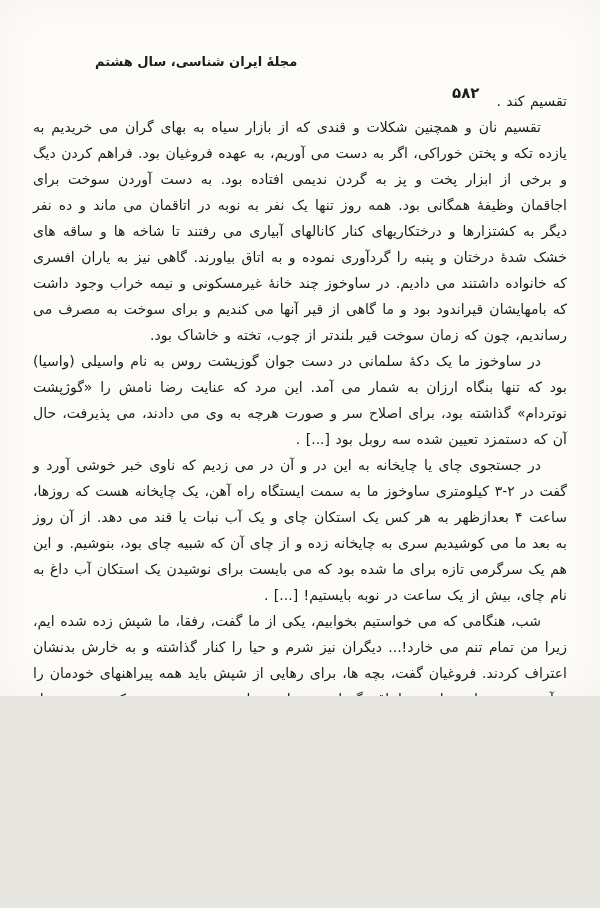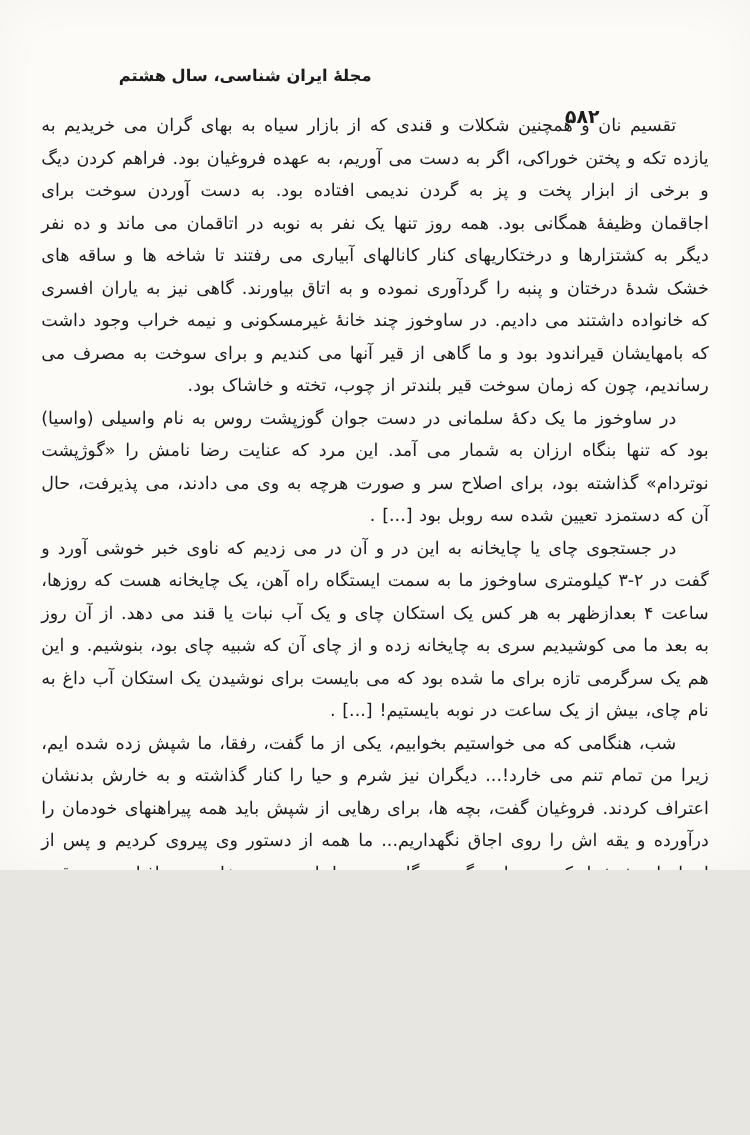--- a/index.html
+++ b/index.html
@@ -67,19 +67,20 @@
 <body>
 
 <div class="page">
 
   <div class="running-head">
     <span class="journal-title">مجلهٔ ایران شناسی، سال هشتم</span>
     <span class="page-number">۵۸۲</span>
   </div>
 
   <div class="body-text">
+    <p class="noindent">تقسیم کند .</p>
     <p class="indent">تقسیم نان و همچنین شکلات و قندی که از بازار سیاه به بهای گران می خریدیم به یازده تکه و پختن خوراکی، اگر به دست می آوریم، به عهده فروغیان بود. فراهم کردن دیگ و برخی از ابزار پخت و پز به گردن ندیمی افتاده بود. به دست آوردن سوخت برای اجاقمان وظیفهٔ همگانی بود. همه روز تنها یک نفر به نوبه در اتاقمان می ماند و ده نفر دیگر به کشتزارها و درختکاریهای کنار کانالهای آبیاری می رفتند تا شاخه ها و ساقه های خشک شدهٔ درختان و پنبه را گردآوری نموده و به اتاق بیاورند. گاهی نیز به یاران افسری که خانواده داشتند می دادیم. در ساوخوز چند خانهٔ غیرمسکونی و نیمه خراب وجود داشت که بامهایشان قیراندود بود و ما گاهی از قیر آنها می کندیم و برای سوخت به مصرف می رساندیم، چون که زمان سوخت قیر بلندتر از چوب، تخته و خاشاک بود.</p>
     <p class="indent">در ساوخوز ما یک دکهٔ سلمانی در دست جوان گوزپشت روس به نام واسیلی (واسیا) بود که تنها بنگاه ارزان به شمار می آمد. این مرد که عنایت رضا نامش را «گوژپشت نوتردام» گذاشته بود، برای اصلاح سر و صورت هرچه به وی می دادند، می پذیرفت، حال آن که دستمزد تعیین شده سه روبل بود [...] .</p>
     <p class="indent">در جستجوی چای یا چایخانه به این در و آن در می زدیم که ناوی خبر خوشی آورد و گفت در ۲-۳ کیلومتری ساوخوز ما به سمت ایستگاه راه آهن، یک چایخانه هست که روزها، ساعت ۴ بعدازظهر به هر کس یک استکان چای و یک آب نبات یا قند می دهد. از آن روز به بعد ما می کوشیدیم سری به چایخانه زده و از چای آن که شبیه چای بود، بنوشیم. و این هم یک سرگرمی تازه برای ما شده بود که می بایست برای نوشیدن یک استکان آب داغ به نام چای، بیش از یک ساعت در نوبه بایستیم! [...] .</p>
     <p class="indent">شب، هنگامی که می خواستیم بخوابیم، یکی از ما گفت، رفقا، ما شپش زده شده ایم، زیرا من تمام تنم می خارد!... دیگران نیز شرم و حیا را کنار گذاشته و به خارش بدنشان اعتراف کردند. فروغیان گفت، بچه ها، برای رهایی از شپش باید همه پیراهنهای خودمان را درآورده و یقه اش را روی اجاق نگهداریم... ما همه از دستور وی پیروی کردیم و پس از لحظه ای شپشها یکی پس از دیگری و گاهی چند تا با هم روی بخاری می افتادند و جرق و جروق کنان کباب می شدند... پس از پایان این وظیفه ما پوشاکهای خود را به تن کردیم و از آن شب توانستیم تا اندازه ای بهتر بخوابیم...!</p>
   </div>
 
 </div>
 
 </body></html>

